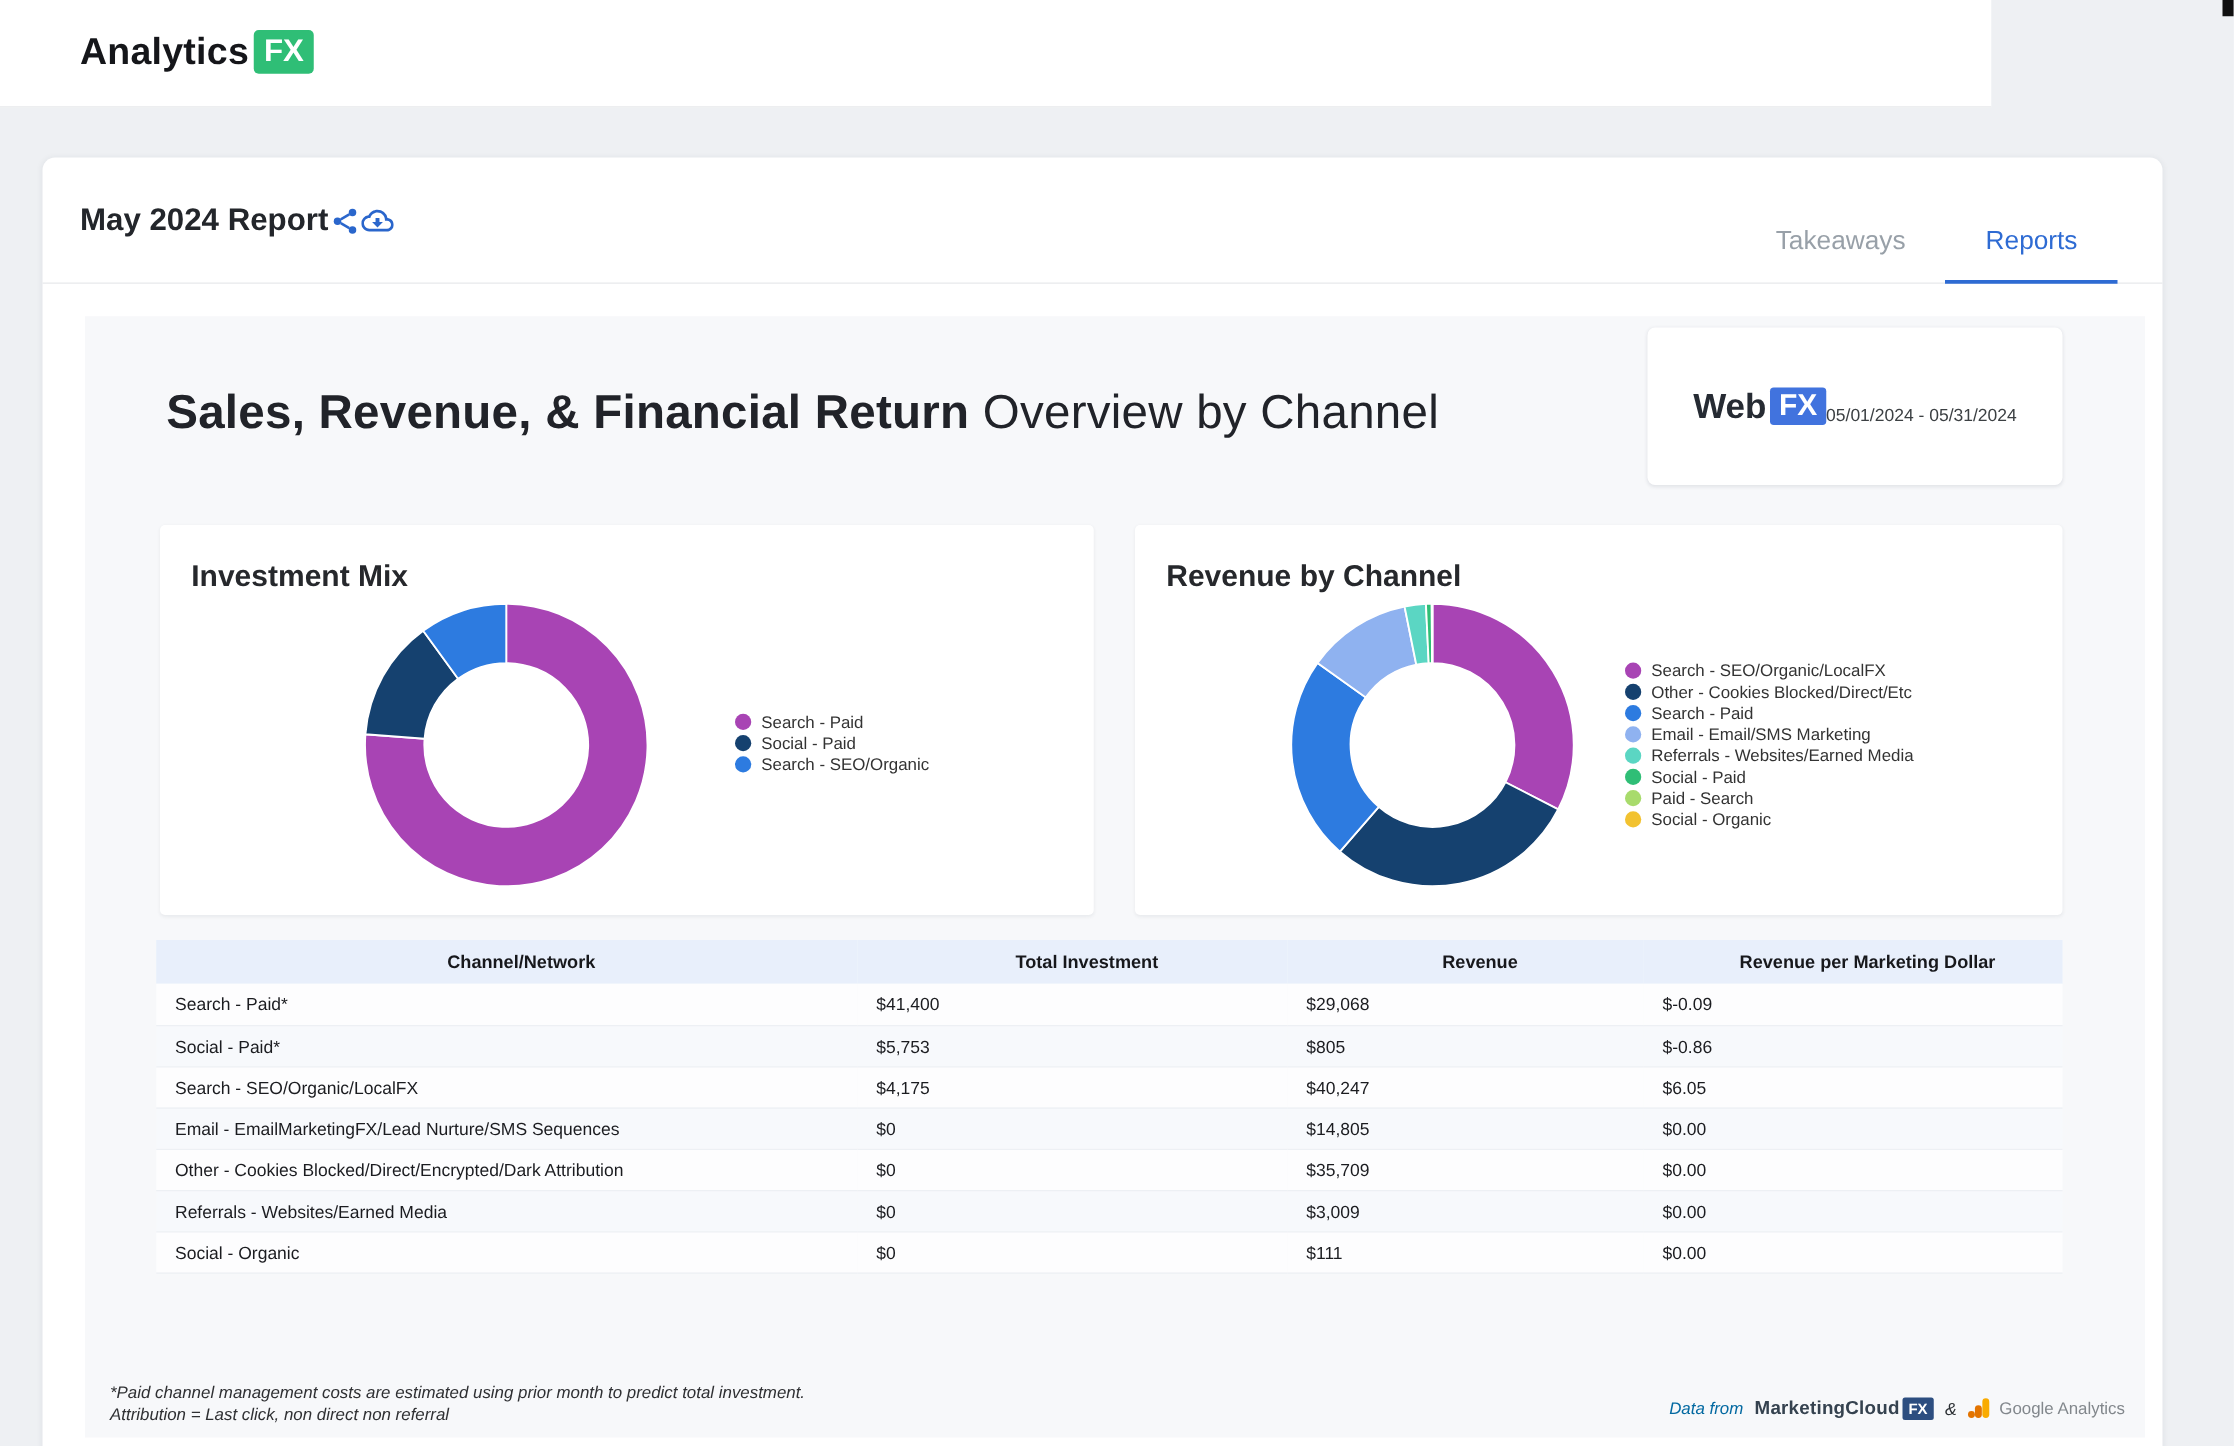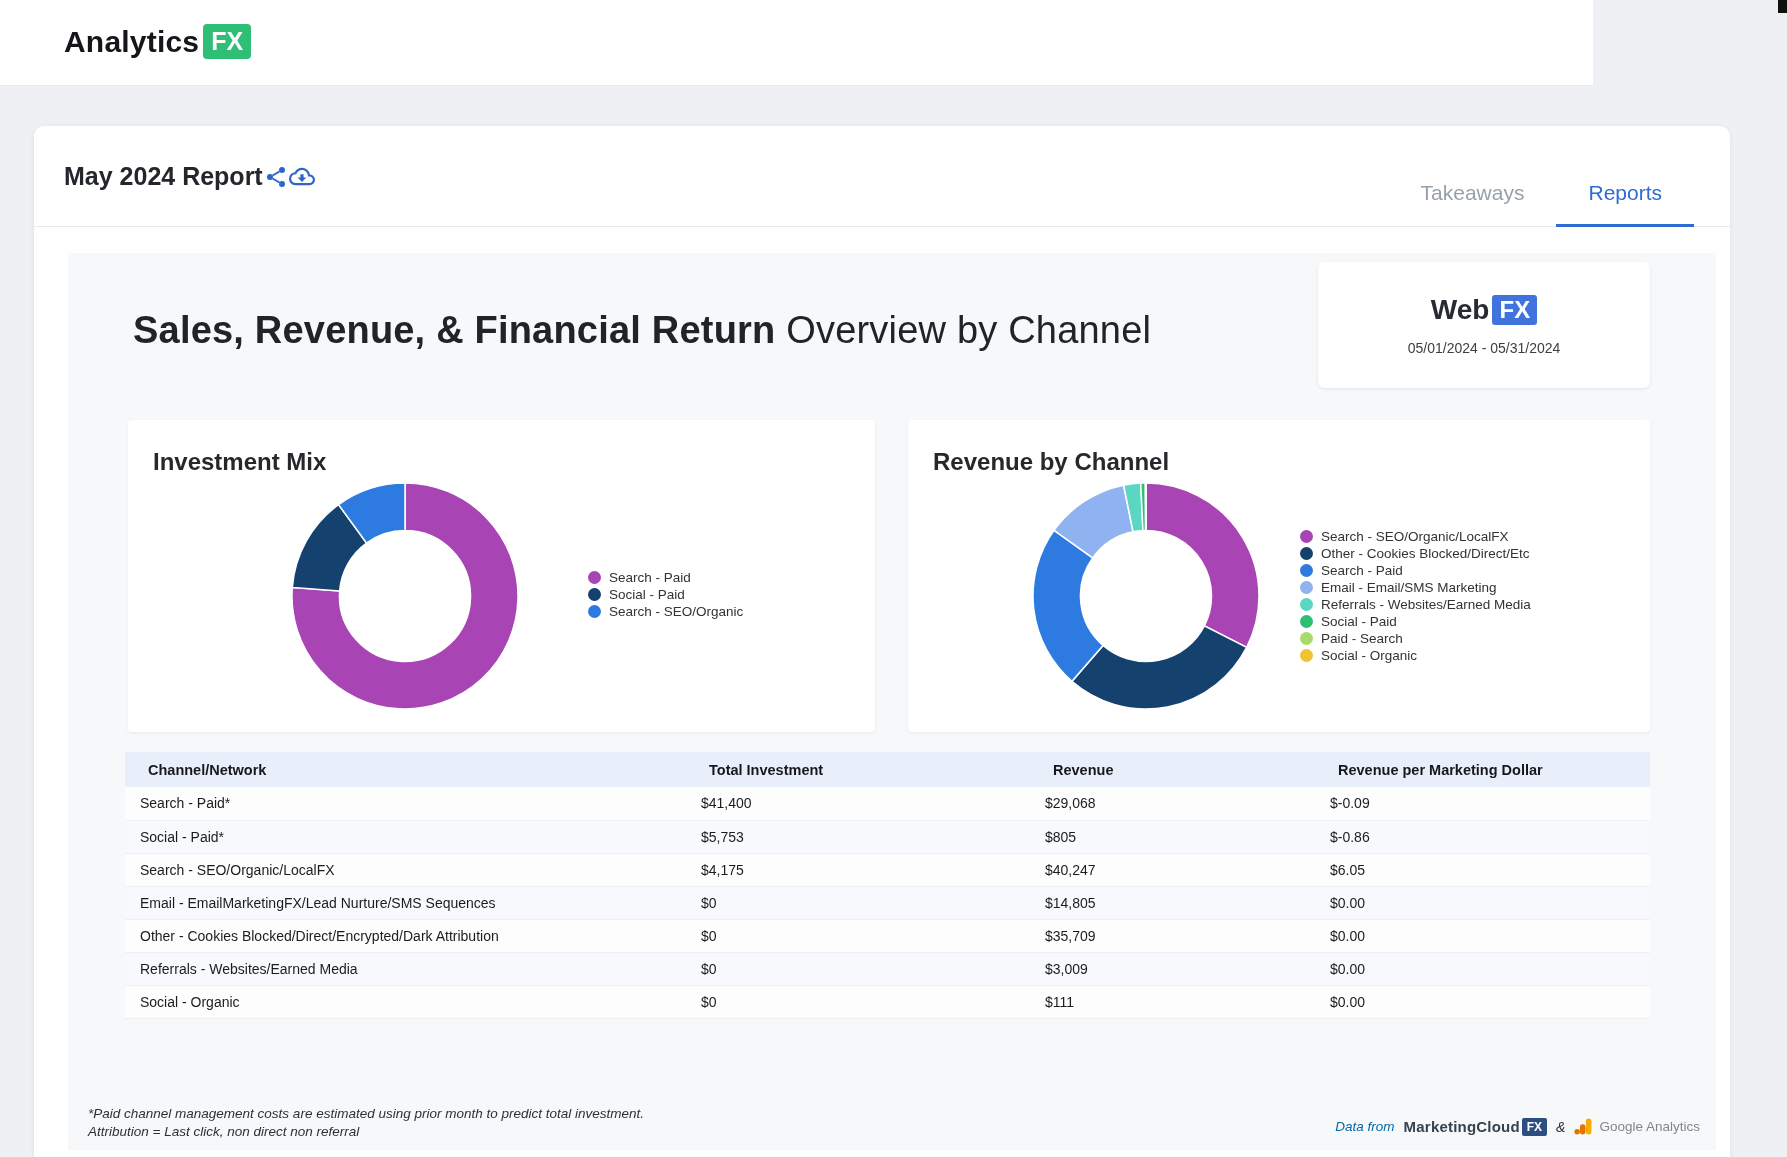--- a/index.html
+++ b/index.html
@@ -22,21 +22,21 @@
   .tabs { position:absolute; right:36px; bottom:-1px; display:flex; }
   .tab { height:64px; line-height:60px; padding:0 32px; font-size:21px; color:#98a0a8; cursor:pointer; border-bottom:3px solid transparent; }
   .tab.active { color:#2e6bd3; border-bottom-color:#2e6bd3; }
 
   
   .report { position:absolute; left:34px; top:127px; width:1648px; height:897px; background:#f7f8fa; }
   .big-title { position:absolute; left:65px; top:56px; font-size:38px; color:#212329; letter-spacing:.2px; }
   .big-title .bold { font-weight:700; }
   .big-title .reg { font-weight:400; }
 
-  .webfx-card { position:absolute; left:1250px; top:9px; width:332px; height:126px; background:#ffffff; border-radius:6px; box-shadow:0 1px 3px rgba(40,50,70,.10); display:flex; flex-direction:column; align-items:center; justify-content:center; }
+  .webfx-card { position:absolute; left:1250px; top:9px; width:332px; height:126px; background:#ffffff; border-radius:6px; box-shadow:0 1px 3px rgba(40,50,70,.10); display:flex; flex-direction:row; align-items:center; justify-content:center; }
   .webfx-logo { display:flex; align-items:center; }
   .webfx-text { font-size:28px; font-weight:700; color:#262b33; }
   .webfx-badge { margin-left:3px; background:#4173de; color:#fff; font-size:24px; font-weight:700; padding:1px 7px; border-radius:3px; }
   .date-range { margin-top:14px; font-size:14px; color:#3c4043; }
 
   .chart-card { position:absolute; top:167px; height:312px; background:#ffffff; border-radius:4px; box-shadow:0 1px 3px rgba(40,50,70,.07); }
   .chart-card.left { left:60px; width:747px; }
   .chart-card.right { left:840px; width:742px; }
   .chart-title { position:absolute; left:25px; top:14px; font-size:24px; font-weight:700; color:#26282c;margin-top:14px; }
   .donut { position:absolute; width:230px; height:230px; }
@@ -44,21 +44,21 @@
   .chart-card.right .donut { left:123px; top:61px; }
   .legend { position:absolute; }
   .chart-card.left .legend { left:460px; top:149px; }
   .chart-card.right .legend { left:392px; top:108px; }
   .legend-row { display:flex; align-items:center; height:17px; }
   .swatch { width:13px; height:13px; border-radius:50%; margin-right:8px; flex:0 0 13px; }
   .legend-label { font-size:13.5px; color:#333333; white-space:nowrap; }
 
   
   .data-table { position:absolute; left:57px; top:499px; width:1525px; border-collapse:collapse; table-layout:fixed; }
-  .data-table th { background:#e8effb; height:35px; text-align:left; font-size:14.5px; font-weight:700; color:#17181c; padding-left:23px; }
+  .data-table th { background:#e8effb; height:35px; text-align:center; font-size:14.5px; font-weight:700; color:#17181c; padding-left:23px; }
   .data-table td { height:33px; font-size:14px; color:#1b1c20; padding-left:15px; border-bottom:1px solid #edf0f4; }
   .data-table tr:nth-child(even) td { background:#f7f9fc; }
   .data-table tr:nth-child(odd) td { background:#fdfdfe; }
   .col1 { width:561px; } .col2 { width:344px; } .col3 { width:285px; } .col4 { width:335px; }
 
   .footnotes { position:absolute; left:20px; top:852px; font-size:13.5px; font-style:italic; color:#2f3033; line-height:18px; }
   .attribution { position:absolute; right:16px; top:864px; display:flex; align-items:center; gap:9px; }
   .attr-prefix { font-size:13.5px; font-style:italic; color:#0369a1; }
   .mc-logo { display:flex; align-items:center; }
   .mc-text { font-size:15px; font-weight:600; color:#35424f; letter-spacing:.2px; }

